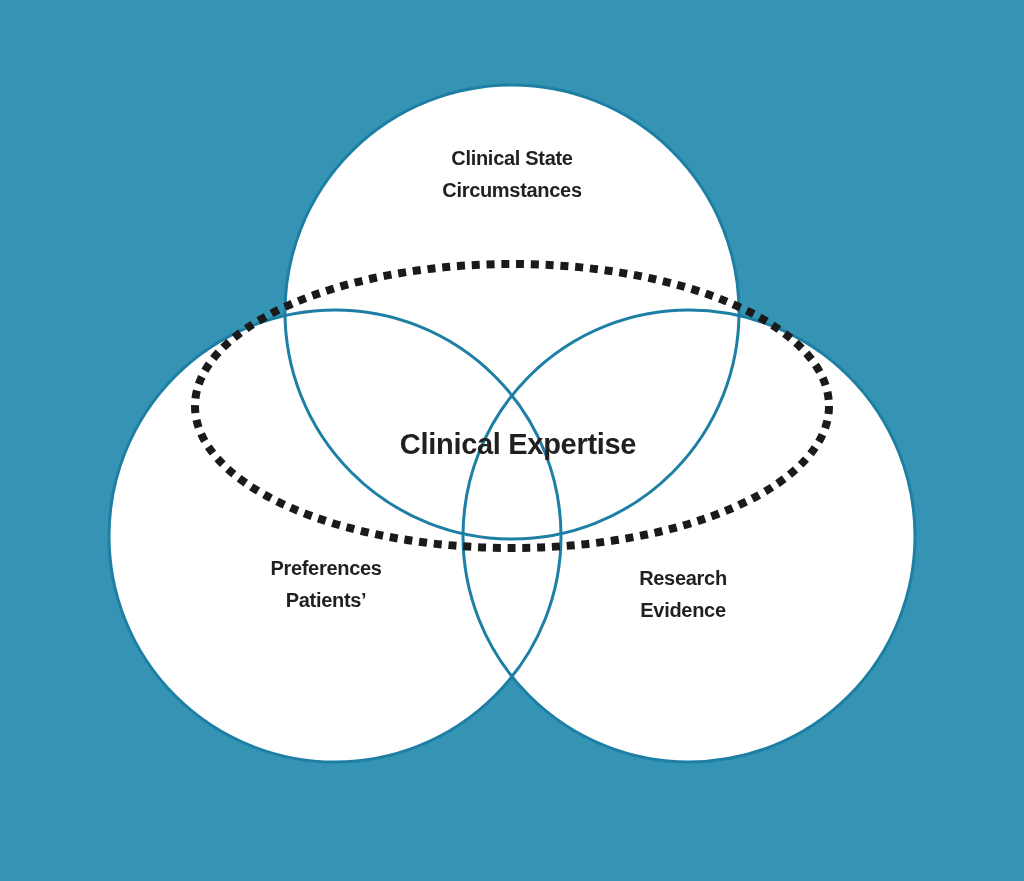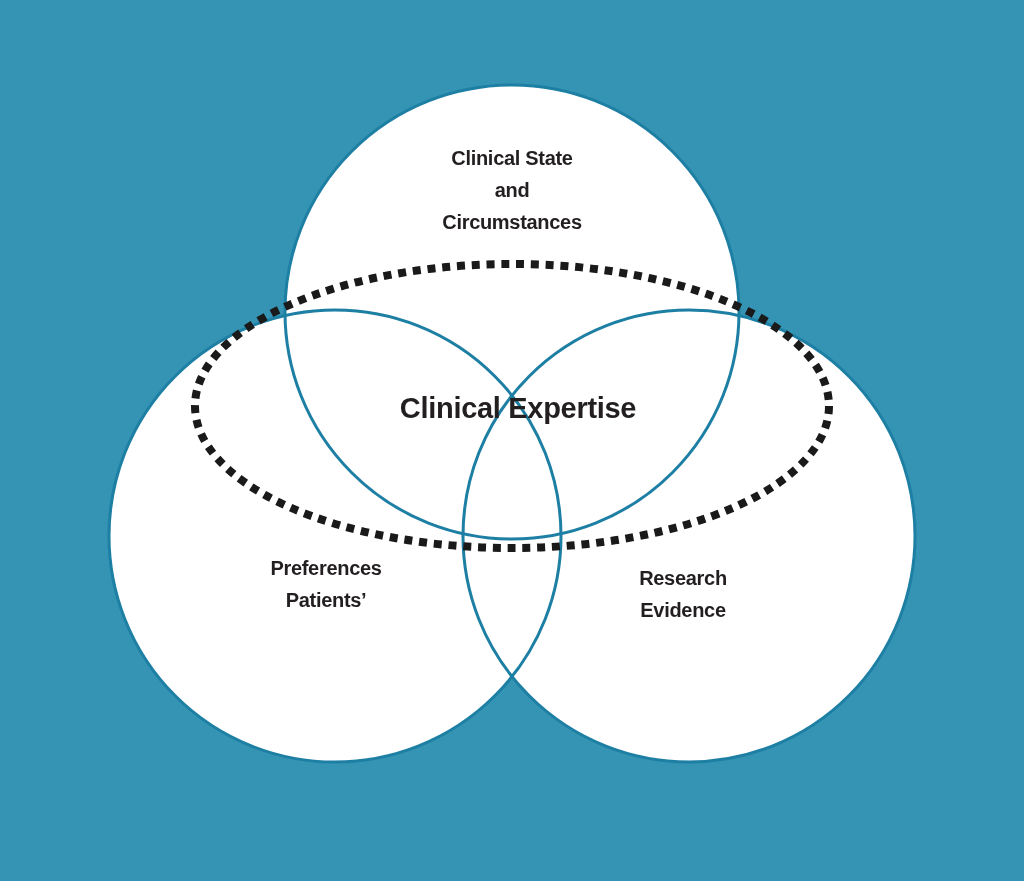--- a/index.html
+++ b/index.html
@@ -42,20 +42,21 @@
     text-align: center;
     color: var(--text, #231F20);
     font-weight: bold;
     font-size: 20px;
     line-height: 32px;
     letter-spacing: -0.3px;
     white-space: nowrap;
   }
   .label.center-label {
     font-size: 29px;
+    margin-top: 36px;
   }
 </style>
 </head>
 <body>
 
 <div class="stage">
 
   <svg viewBox="0 0 1024 881" width="1024" height="881">
 
     <circle class="venn-fill" cx="512" cy="312" r="227"></circle>
@@ -64,21 +65,20 @@
 
     <circle class="venn-stroke" cx="512" cy="312" r="227"></circle>
     <circle class="venn-stroke" cx="335" cy="536" r="226"></circle>
     <circle class="venn-stroke" cx="689" cy="536" r="226"></circle>
 
     <ellipse class="expertise-ellipse" cx="512" cy="406" rx="317" ry="142"></ellipse>
   </svg>
 
   <div class="label" style="left:312px; top:142px; width:400px;">
     <div>Clinical State</div>
-    <div>and</div>
     <div>Circumstances</div>
   </div>
 
   <div class="label center-label" style="left:318px; top:392px; width:400px;">Clinical Expertise</div>
 
   <div class="label" style="left:156px; top:552px; width:340px;">
     <div>Preferences</div>
     <div>Patients’</div>
   </div>
 

